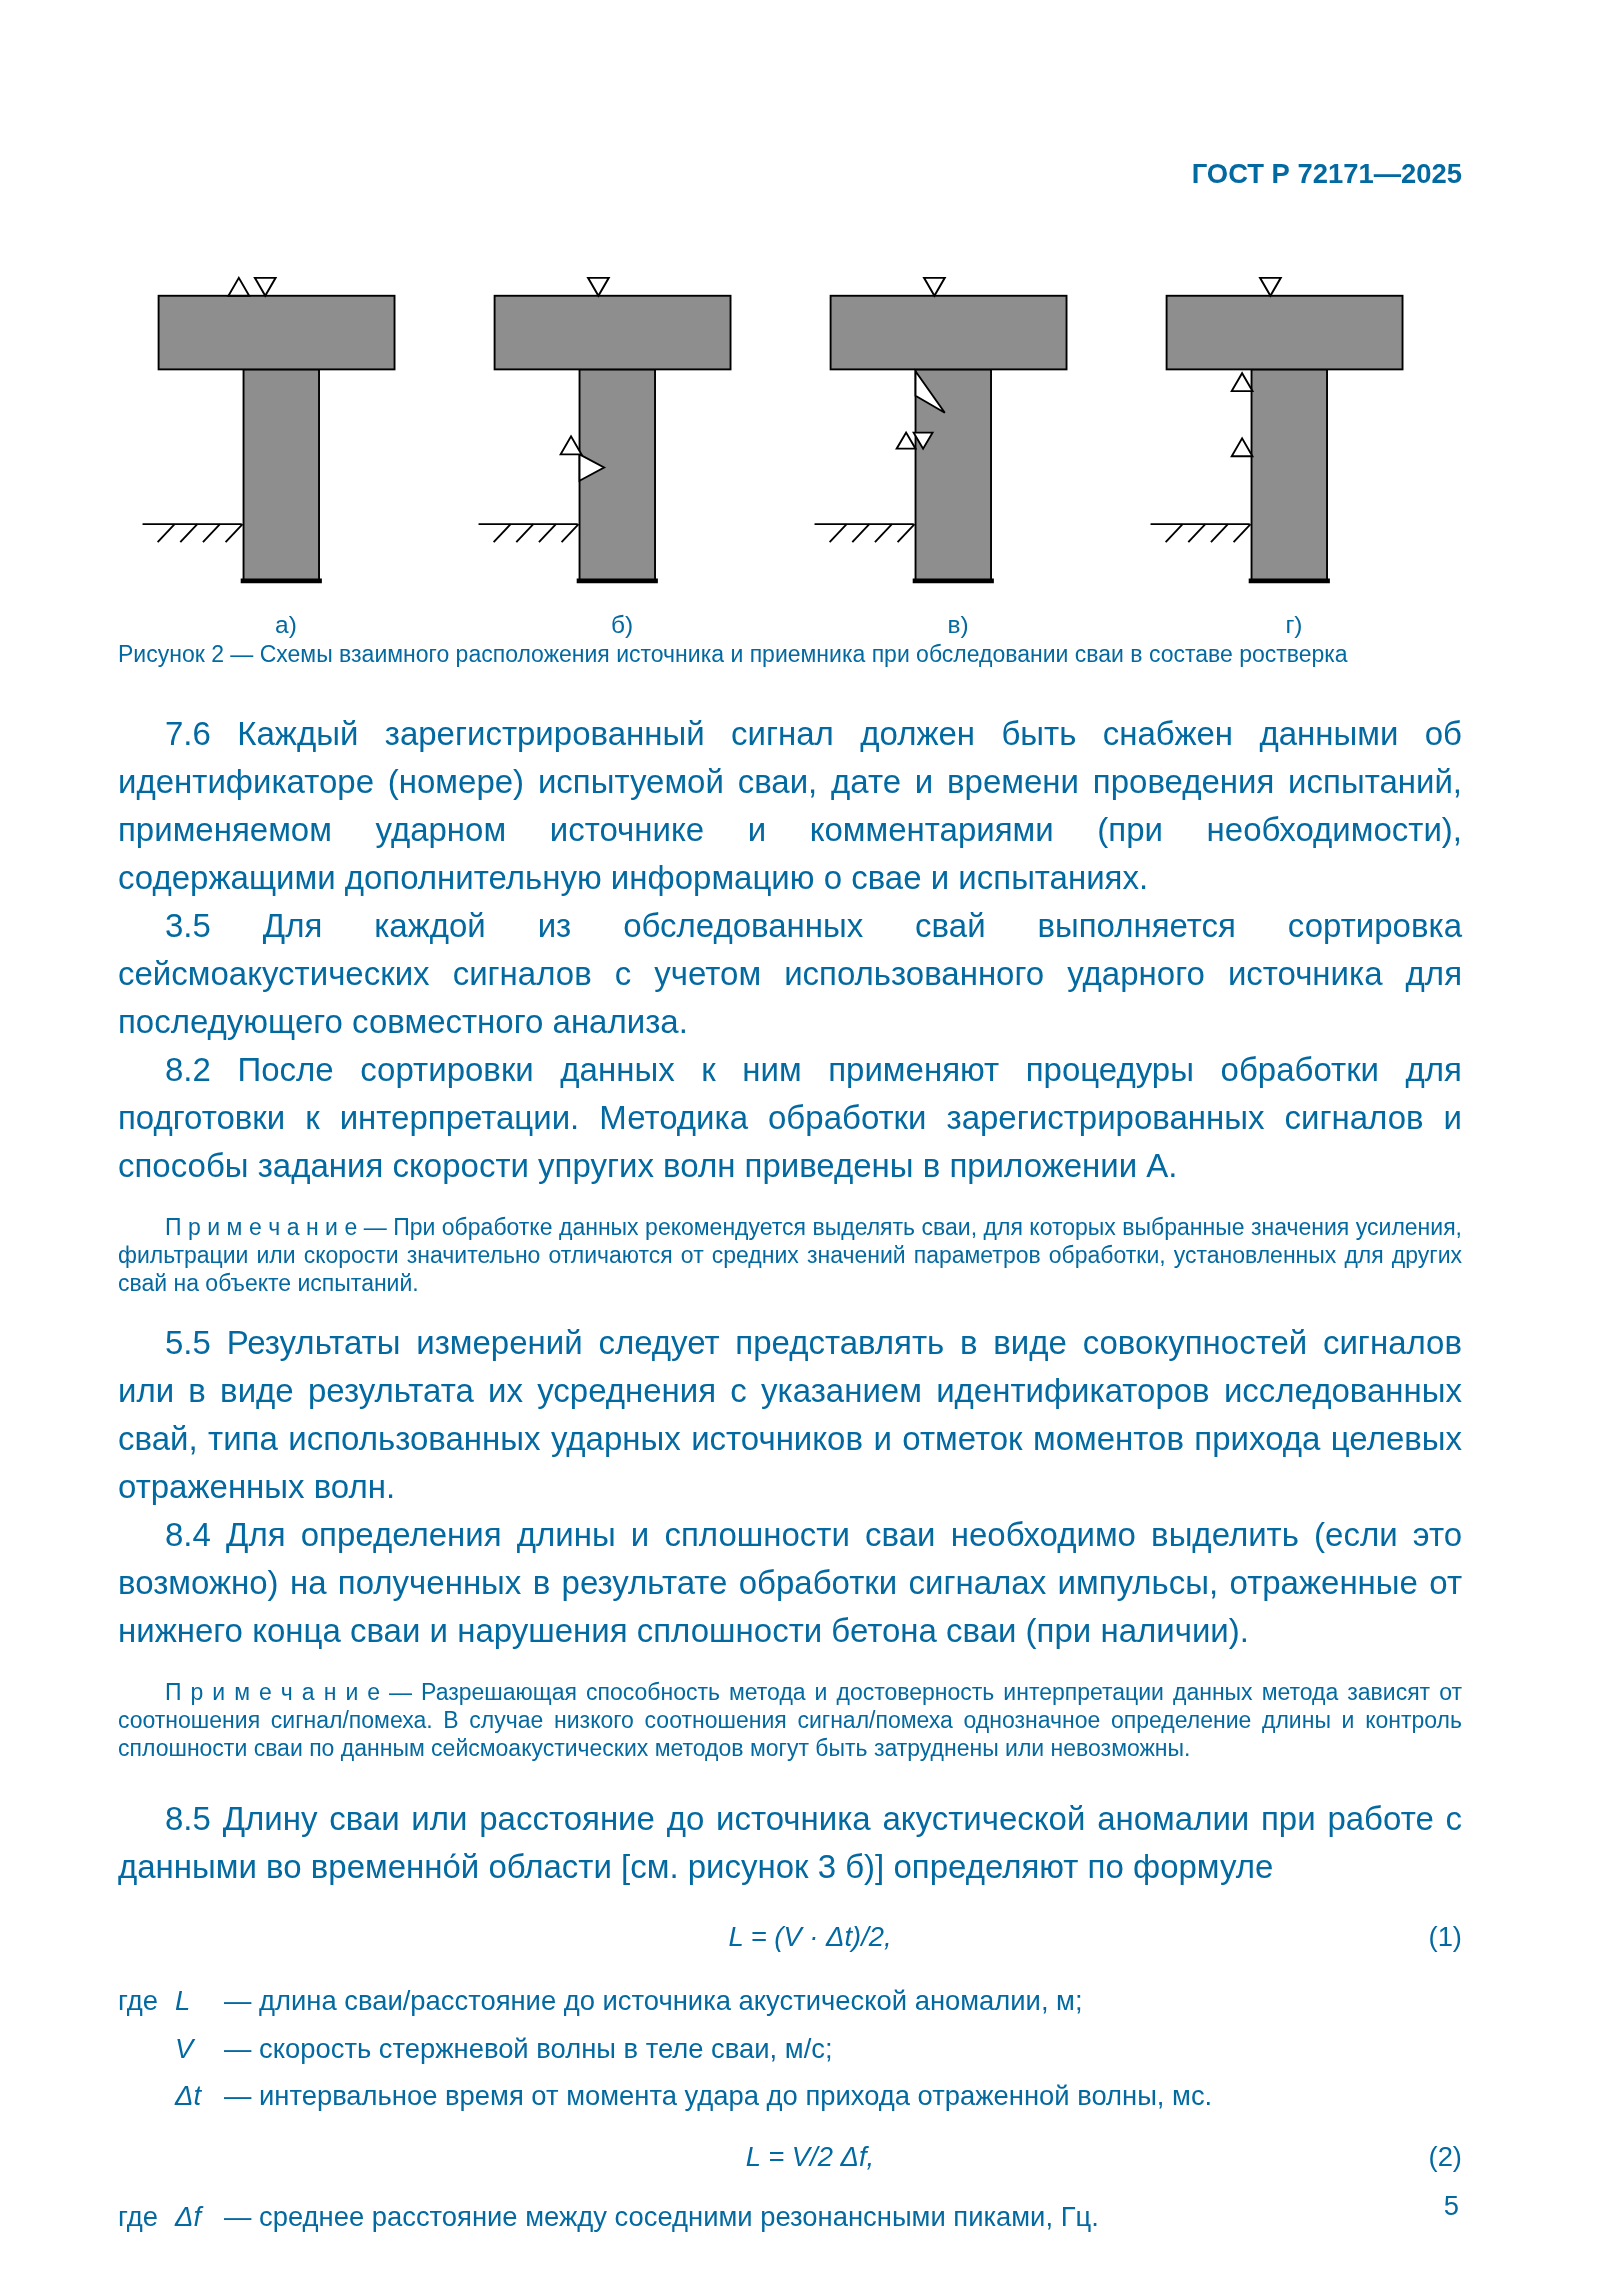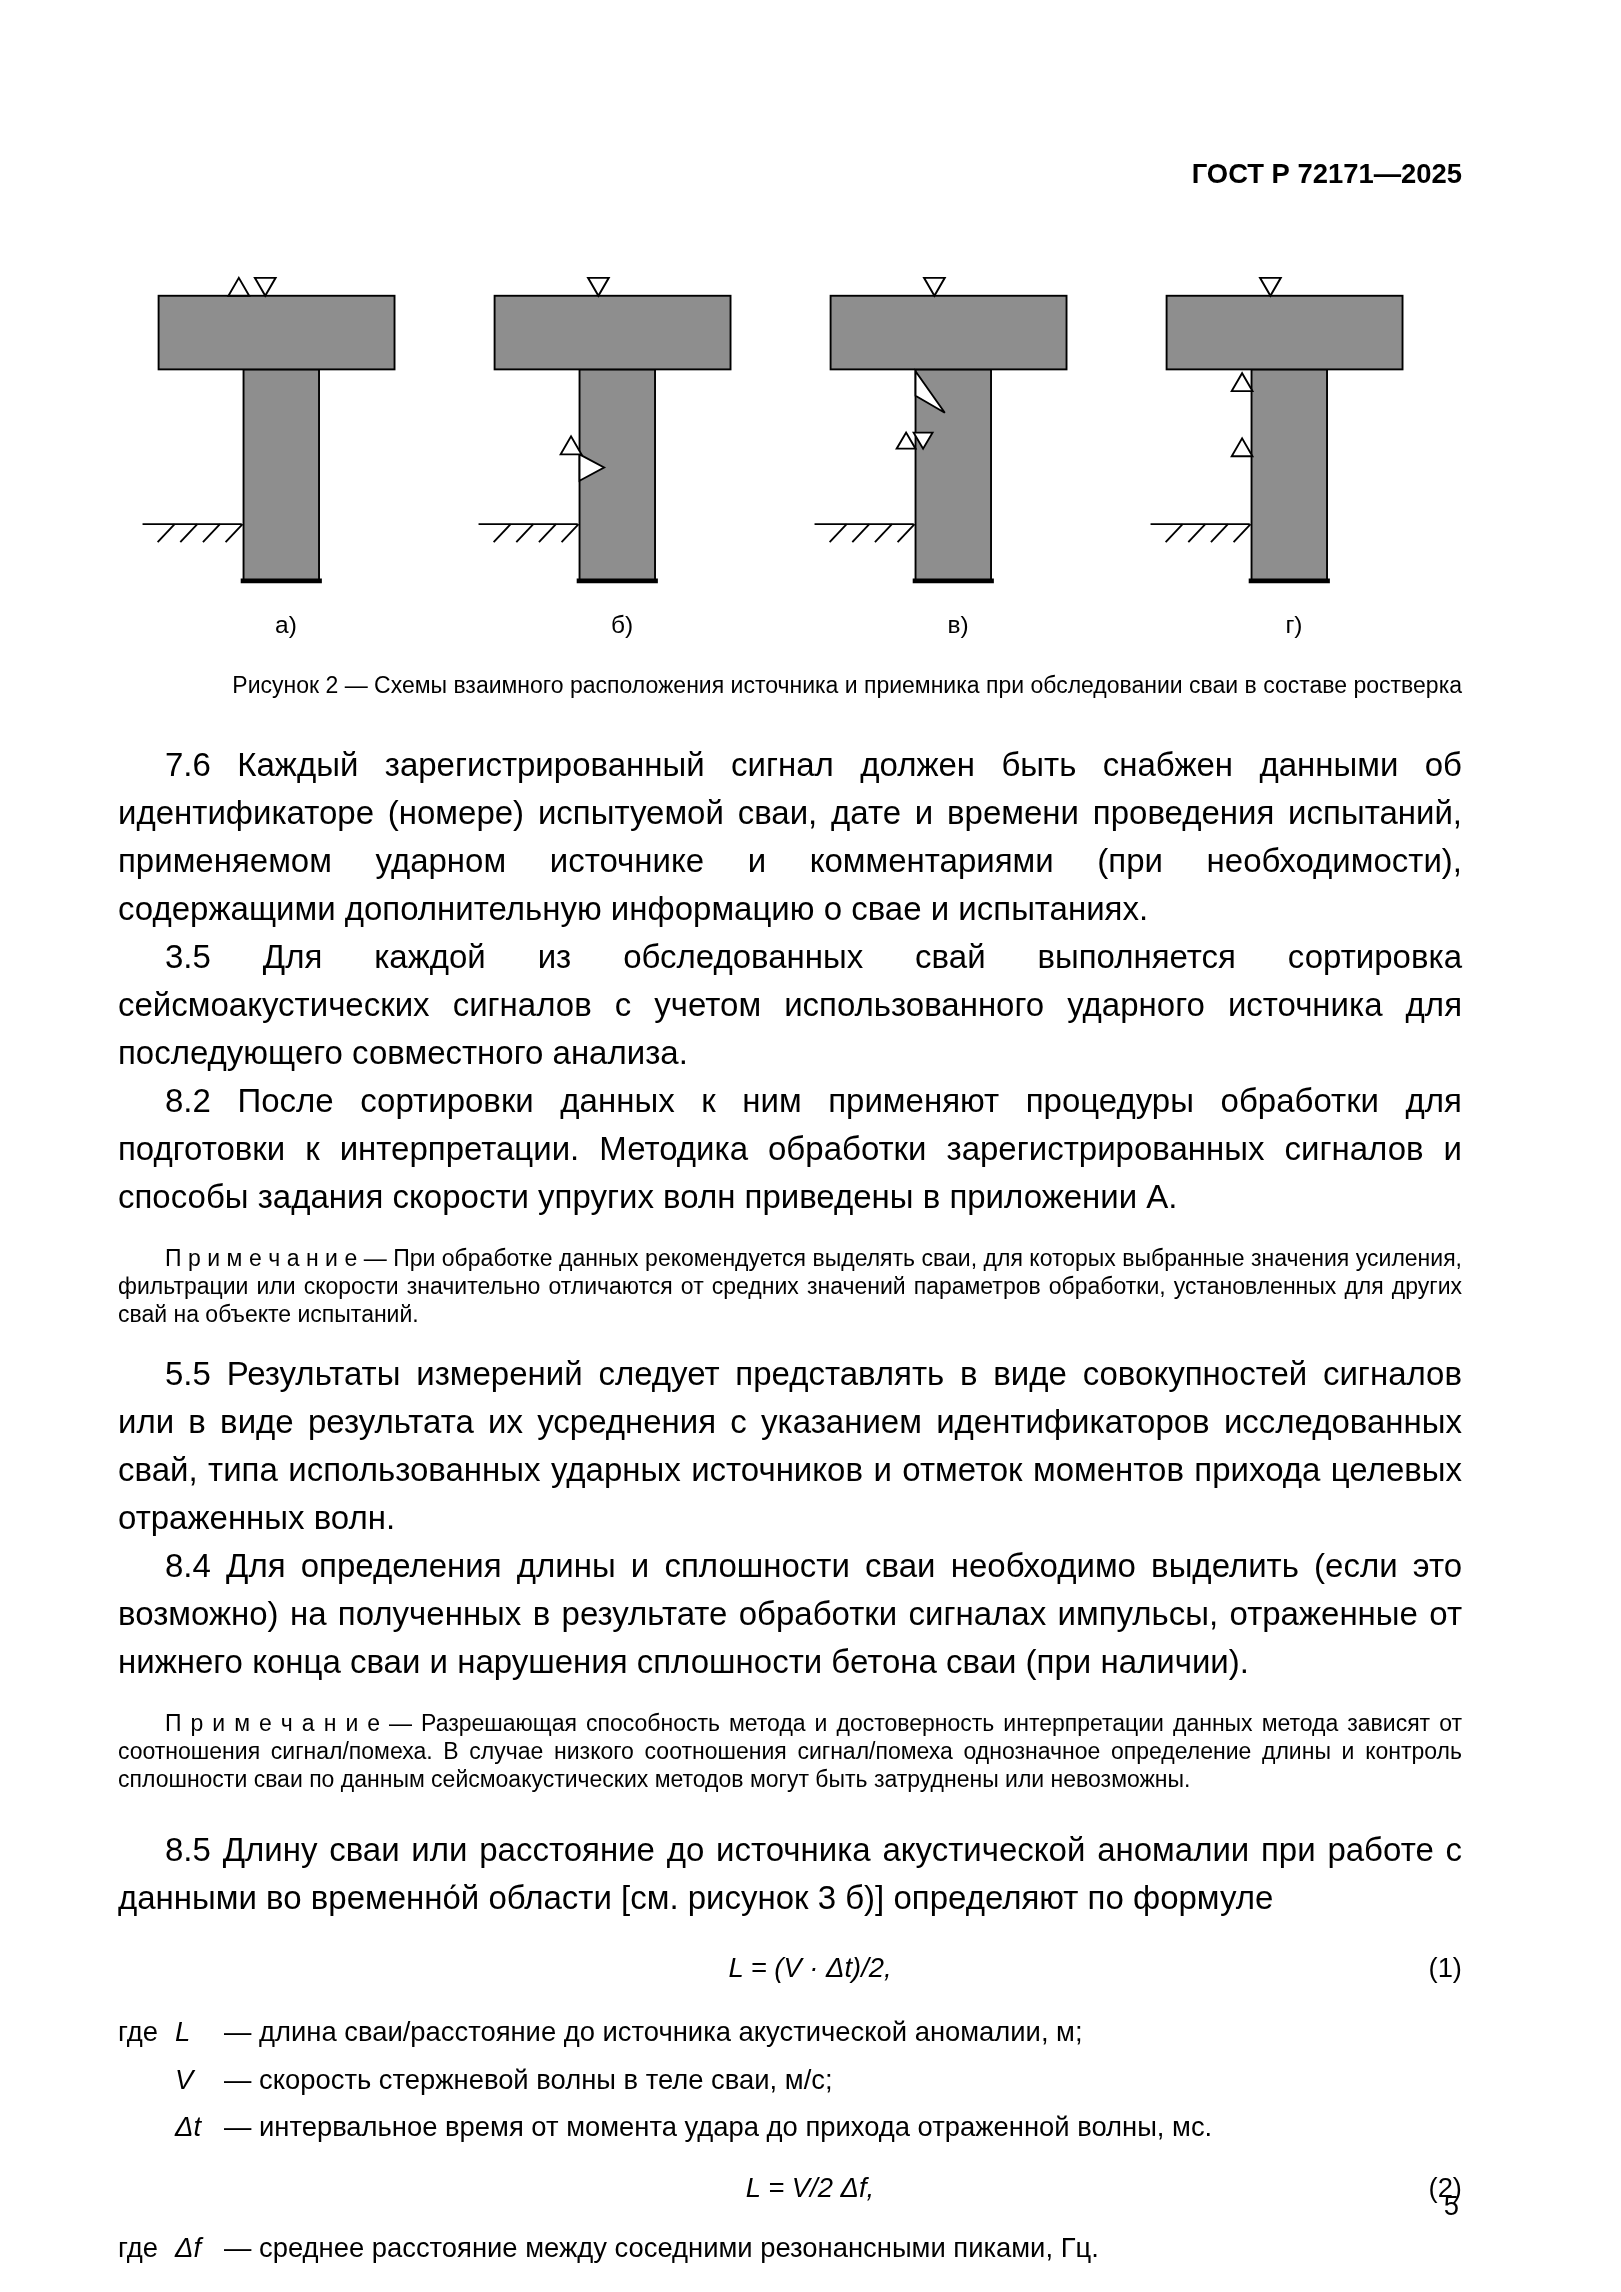--- a/index.html
+++ b/index.html
@@ -1,40 +1,40 @@
 <!DOCTYPE html>
 <html lang="ru"><head>
 <meta charset="utf-8">
 <style>
   * { margin:0; padding:0; box-sizing:border-box; }
   html, body { background:#ffffff; }
   .page {
     position:relative;
     width:1621px; height:2293px;
     background:#ffffff;
-    color:#000000;
+    color:#0369a1;
     font-family:"Liberation Sans", sans-serif;
     padding:157px 159px 0 118px;
     overflow:hidden;
   }
   .doc-header {
     text-align:right;
     font-weight:bold;
     font-size:27.4px;
     line-height:33px;
   }
   .figure-block { margin-top:73px; }
   .diagrams { display:flex; }
   .diagram-col {
     flex:1 1 0;
     display:flex; flex-direction:column; align-items:center;
   }
   .diagram-col svg { width:302px; height:343px; }
   .diagram-label { font-size:24.5px; line-height:30px; margin-top:3.9px; }
-  .figure-caption { text-align:right; font-size:23px; line-height:29px; margin-top:31px; }
+  .figure-caption { text-align:left; font-size:23px; line-height:29px; margin-top:0; }
 
   .body-p {
     font-size:33px; line-height:48px;
     text-align:justify;
     text-indent:47px;
   }
   .p-gap { margin-top:41px; }
   .section-heading {
     font-size:29px; line-height:37px;
     font-weight:bold;

